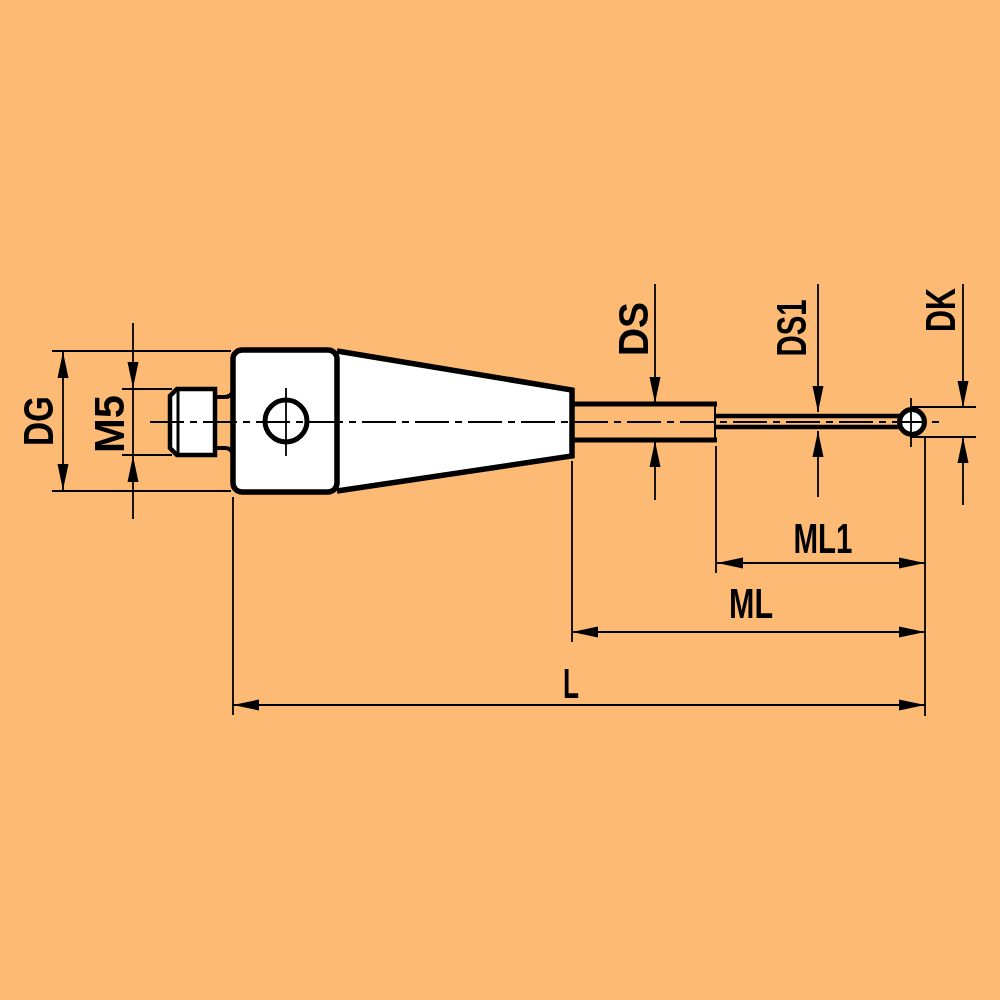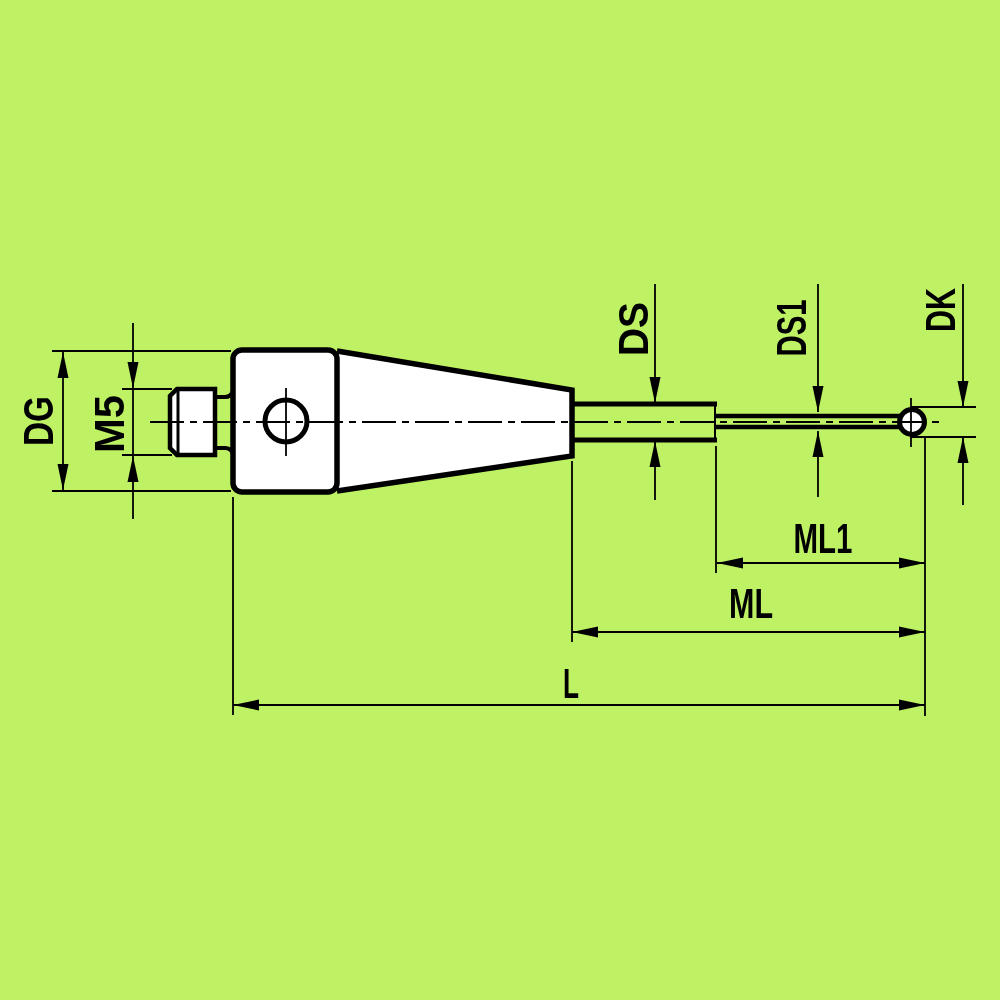--- a/index.html
+++ b/index.html
@@ -6,21 +6,21 @@
     margin: 0;
     padding: 0;
     width: 1000px;
     height: 1000px;
     background: #ffffff;
     overflow: hidden;
   }
   .drawing-stage {
     width: 1000px;
     height: 1000px;
-    background: #bef264;
+    background: #fdba74;
   }
   svg text {
     font-family: "Liberation Sans", "DejaVu Sans", sans-serif;
     font-weight: bold;
     font-size: 42px;
     fill: #000000;
   }
   .part-outline   { stroke: #000000; fill: #ffffff; }
   .part-line      { stroke: #000000; fill: none; }
   .thin-line      { stroke: #000000; stroke-width: 1.8; fill: none; }

